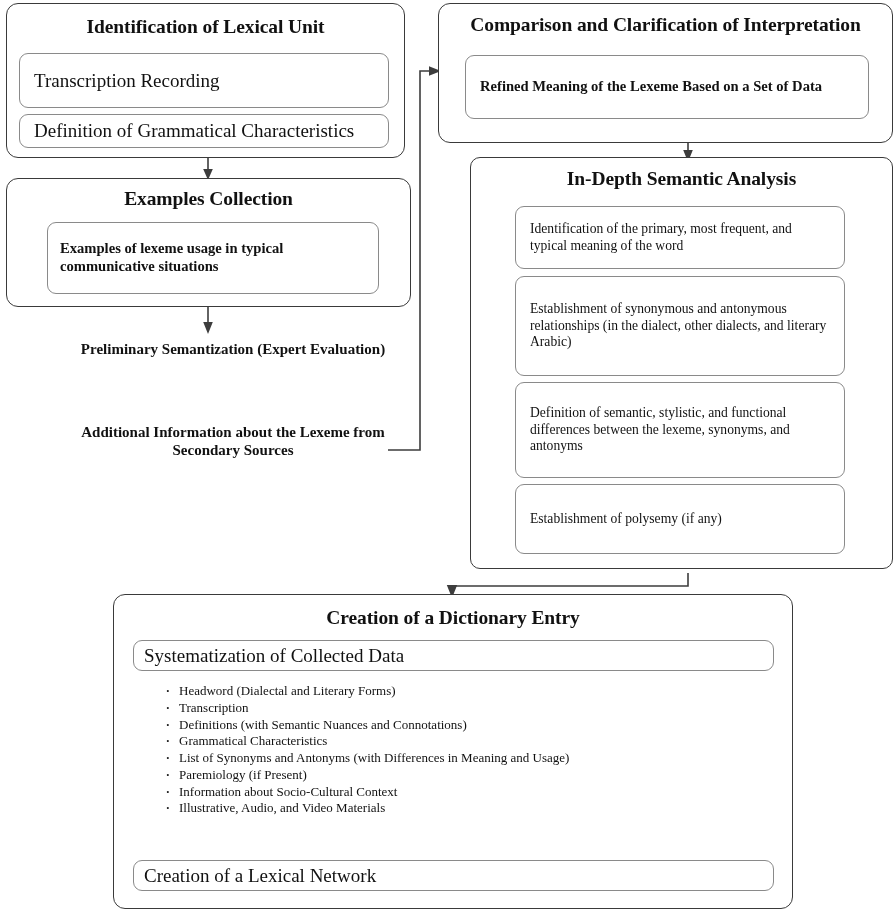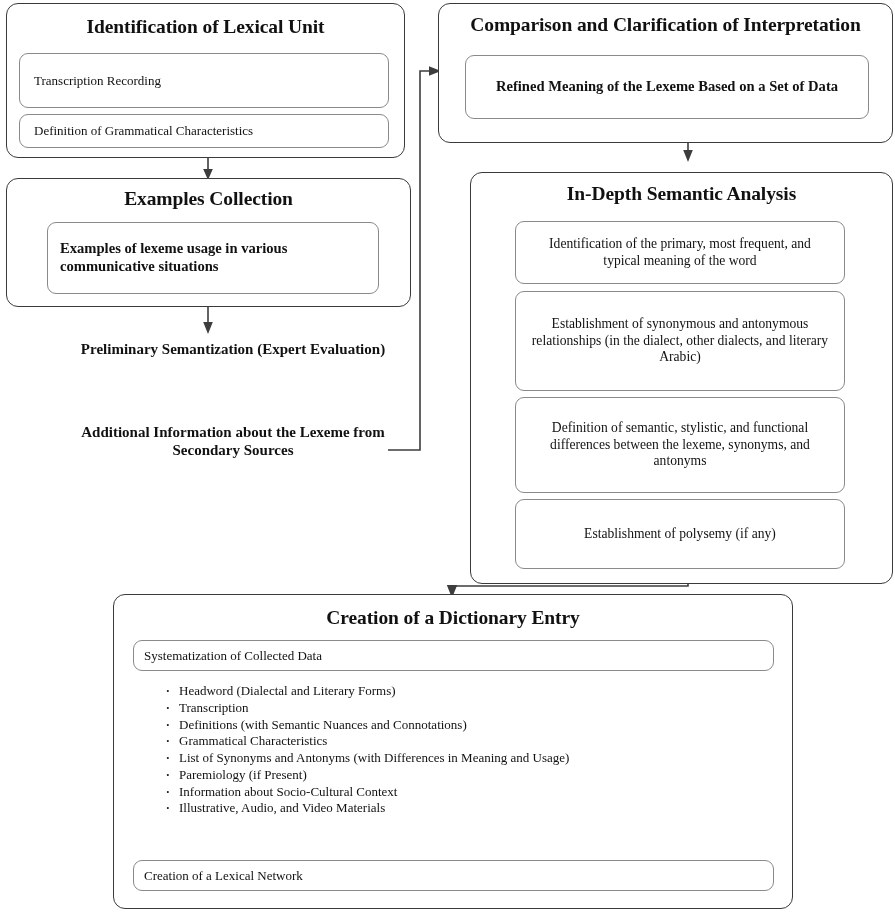--- a/index.html
+++ b/index.html
@@ -31,40 +31,39 @@
     position: absolute;
     border: 1.2px solid #8a8a8a;
     border-radius: 9px;
     background: #ffffff;
     box-sizing: border-box;
     display: flex;
     align-items: center;
   }
   .inner-box.centered {
     justify-content: center;
-    text-align: center;
   }
   .inner-box.leftish {
     justify-content: flex-start;
     text-align: left;
   }
 
   .section-title {
     position: absolute;
     width: 100%;
     left: 0;
     text-align: center;
     font-weight: bold;
     font-size: 19.5px;
     letter-spacing: -0.1px;
     line-height: 1.12;
   }
 
   .box-text {
-    font-size: 13px;
+    font-size: 19px;
     line-height: 1.22;
     padding: 0 14px;
     box-sizing: border-box;
     width: 100%;
   }
   .box-text.bold {
     font-weight: bold;
     font-size: 14.6px;
   }
   .box-text.small {
@@ -161,36 +160,36 @@
       <span class="box-text">Transcription Recording</span>
     </div>
     <div class="inner-box leftish" style="left:12px; top:110px; width:370px; height:34px;">
       <span class="box-text">Definition of Grammatical Characteristics</span>
     </div>
   </div>
 
   <div class="outer-box" style="left:6px; top:178px; width:405px; height:129px;">
     <div class="section-title" style="top:9px;">Examples Collection</div>
     <div class="inner-box leftish" style="left:40px; top:43px; width:332px; height:72px;">
-      <span class="box-text bold" style="padding:0 12px;">Examples of lexeme usage in various communicative situations</span>
+      <span class="box-text bold" style="padding:0 12px;">Examples of lexeme usage in typical communicative situations</span>
     </div>
   </div>
 
   <div class="free-label" style="left:28px; top:340px; width:362px;">Preliminary Semantization (Expert Evaluation)</div>
 
   <div class="free-label" style="left:28px; top:423px; width:362px;">Additional Information about the Lexeme from Secondary Sources</div>
 
   <div class="outer-box" style="left:438px; top:3px; width:455px; height:140px;">
     <div class="section-title" style="top:10px;">Comparison and Clarification of Interpretation</div>
     <div class="inner-box centered" style="left:26px; top:51px; width:404px; height:64px;">
       <span class="box-text bold">Refined Meaning of the Lexeme Based on a Set of Data</span>
     </div>
   </div>
 
-  <div class="outer-box" style="left:470px; top:172px; width:423px; height:412px;">
+  <div class="outer-box" style="left:470px; top:157px; width:423px; height:412px;border-radius:10px;">
     <div class="section-title" style="top:10px;">In-Depth Semantic Analysis</div>
     <div class="inner-box centered" style="left:44px; top:48px; width:330px; height:63px;">
       <span class="box-text small">Identification of the primary, most frequent, and typical meaning of the word</span>
     </div>
     <div class="inner-box centered" style="left:44px; top:118px; width:330px; height:100px;">
       <span class="box-text small">Establishment of synonymous and antonymous relationships (in the dialect, other dialects, and literary Arabic)</span>
     </div>
     <div class="inner-box centered" style="left:44px; top:224px; width:330px; height:96px;">
       <span class="box-text small">Definition of semantic, stylistic, and functional differences between the lexeme, synonyms, and antonyms</span>
     </div>

